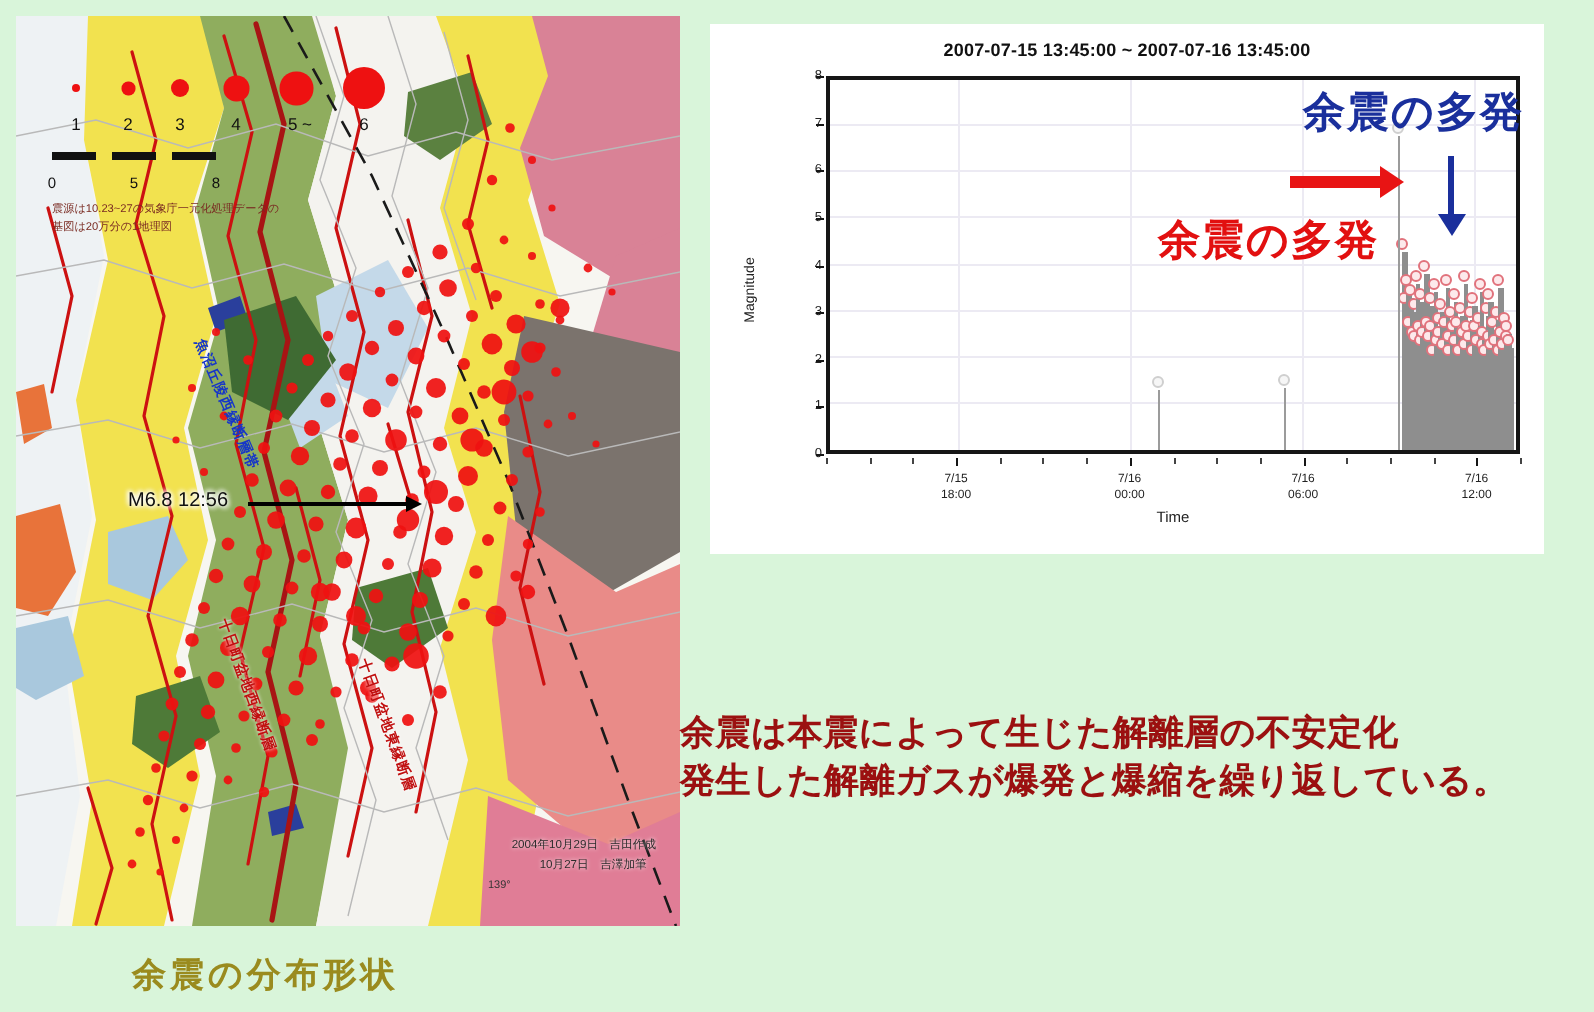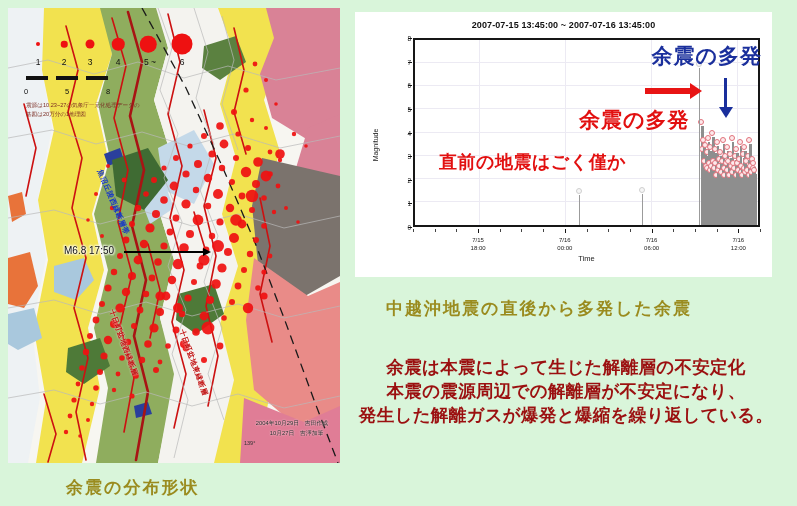--- a/index.html
+++ b/index.html
@@ -126,21 +126,21 @@
   .cap-olive{
     position:absolute;color:#9a8b1e;font-weight:bold;letter-spacing:2px;
     font-family:"DejaVu Sans",sans-serif;
   }
   #cap-chart{left:386px;top:297px;font-size:17px;}
   #cap-map{left:66px;top:476px;font-size:17px;}
 
   #body-text{
     position:absolute;left:340px;top:355px;width:452px;
     color:#9b1010;font-size:17.5px;font-weight:bold;line-height:1.38;
-    letter-spacing:.3px;font-family:"DejaVu Sans",sans-serif;text-align:center;
+    letter-spacing:.3px;font-family:"DejaVu Sans",sans-serif;
   }
   #body-text div{white-space:nowrap;}
 </style>
 </head>
 <body>
 
 <div id="slide">
 
   <div id="map-panel">
 
@@ -403,21 +403,21 @@
         <span style="left:0;">0</span>
         <span style="left:41px;">5</span>
         <span style="left:82px;">8</span>
       </div>
       <div class="legend-note">
         <div>震源は10.23~27の気象庁一元化処理データの</div>
         <div>基図は20万分の1地理図</div>
       </div>
     </div>
 
-    <div class="epi-label">M6.8 17:50</div>
+    <div class="epi-label">M6.8 12:56</div>
     <div class="epi-arrow"></div>
 
     <div class="fault-label f1">魚沼丘陵西縁断層帯</div>
     <div class="red-label r1">十日町盆地西縁断層</div>
     <div class="red-label r2">十日町盆地東縁断層</div>
 
     <div class="grid-tick" style="left:236px;top:432px;">139°</div>
 
     <div class="map-credit">
       <div>2004年10月29日　吉田作成</div>
@@ -629,27 +629,24 @@
           <div class="mk" style="left: 338.37px; bottom: 55.8125px;"></div>
           <div class="stem wide" style="left: 339.227px; height: 50.875px;"></div>
           <div class="mk" style="left: 339.227px; bottom: 48.875px;"></div>
           <div class="stem" style="left: 284.347px; height: 157.25px;"></div>
           <div class="mk pale" style="left: 284.347px; bottom: 155.25px;"></div>
         </div>
     </div>
 
     <div class="ann-jishin">余震の多発</div>
     <div class="ann-chuetsu">余震の多発</div>
-    <div class="ann-chokuzen">直前の地震はごく僅か</div>
     <div class="red-arrow"></div>
     <div class="blue-arrow"></div>
   </div>
 
-  <div id="cap-chart" class="cap-olive">中越沖地震の直後から多発した余震</div>
   <div id="cap-map" class="cap-olive">余震の分布形状</div>
 
   <div id="body-text">
     <div>余震は本震によって生じた解離層の不安定化</div>
-    <div>本震の震源周辺での解離層が不安定になり、</div>
     <div>発生した解離ガスが爆発と爆縮を繰り返している。</div>
   </div>
 
 </div>
 
 </body></html>

